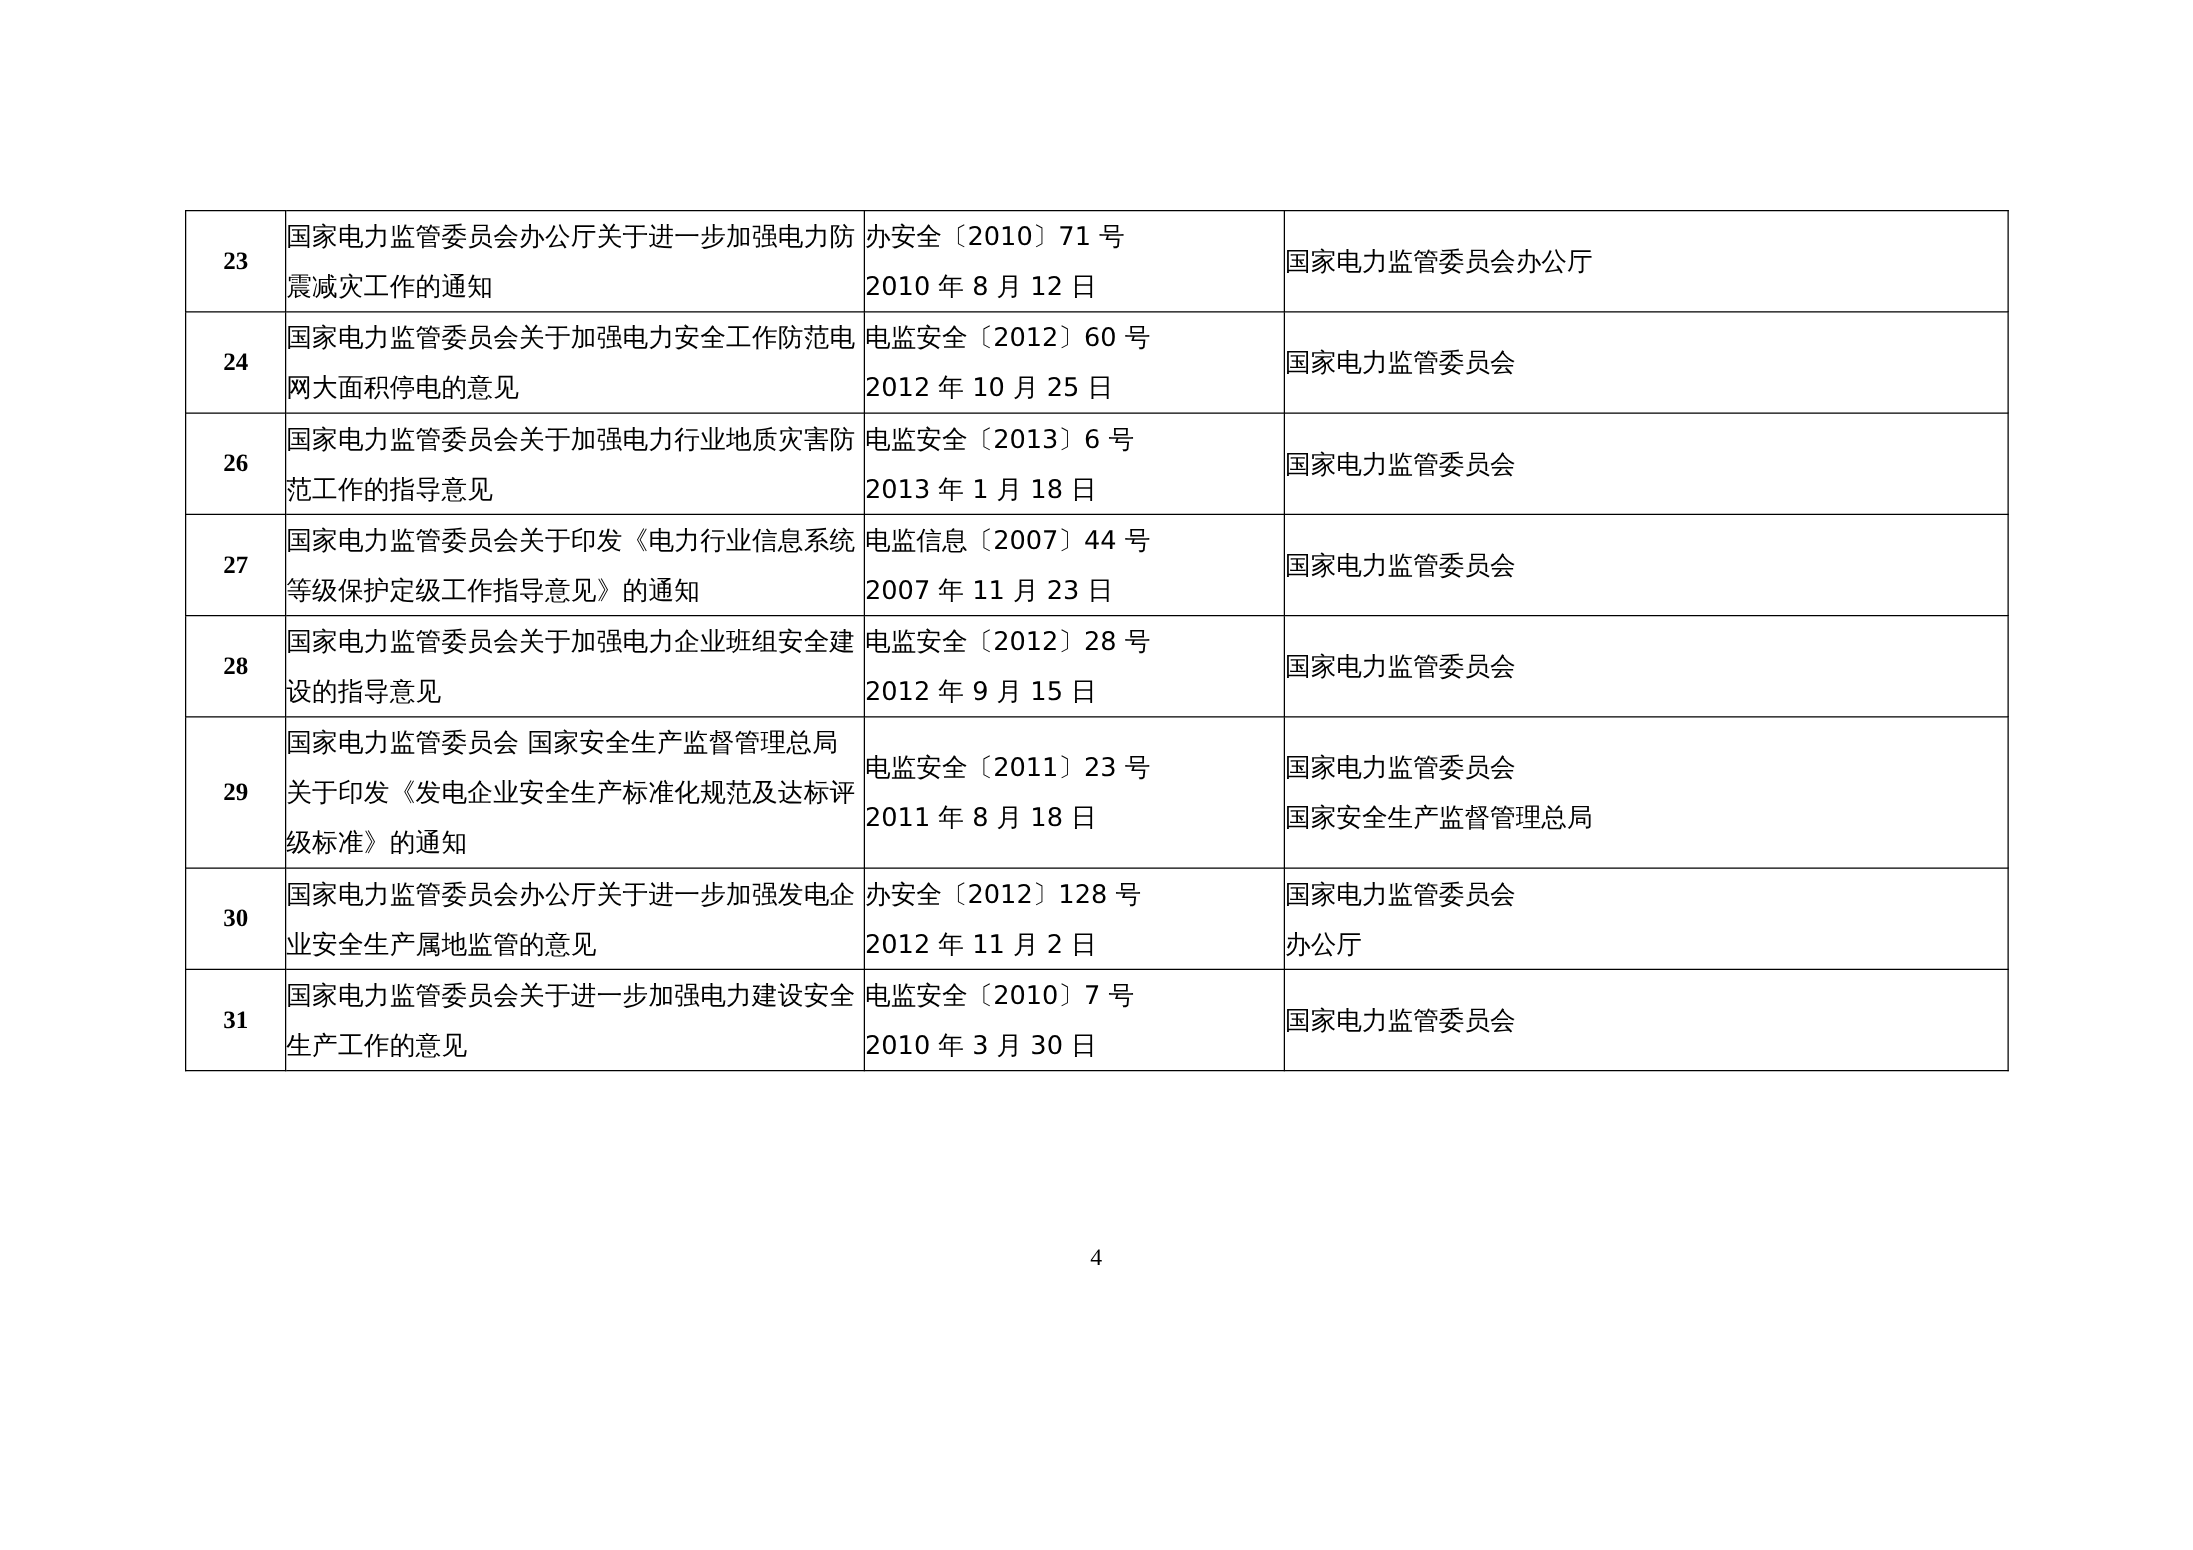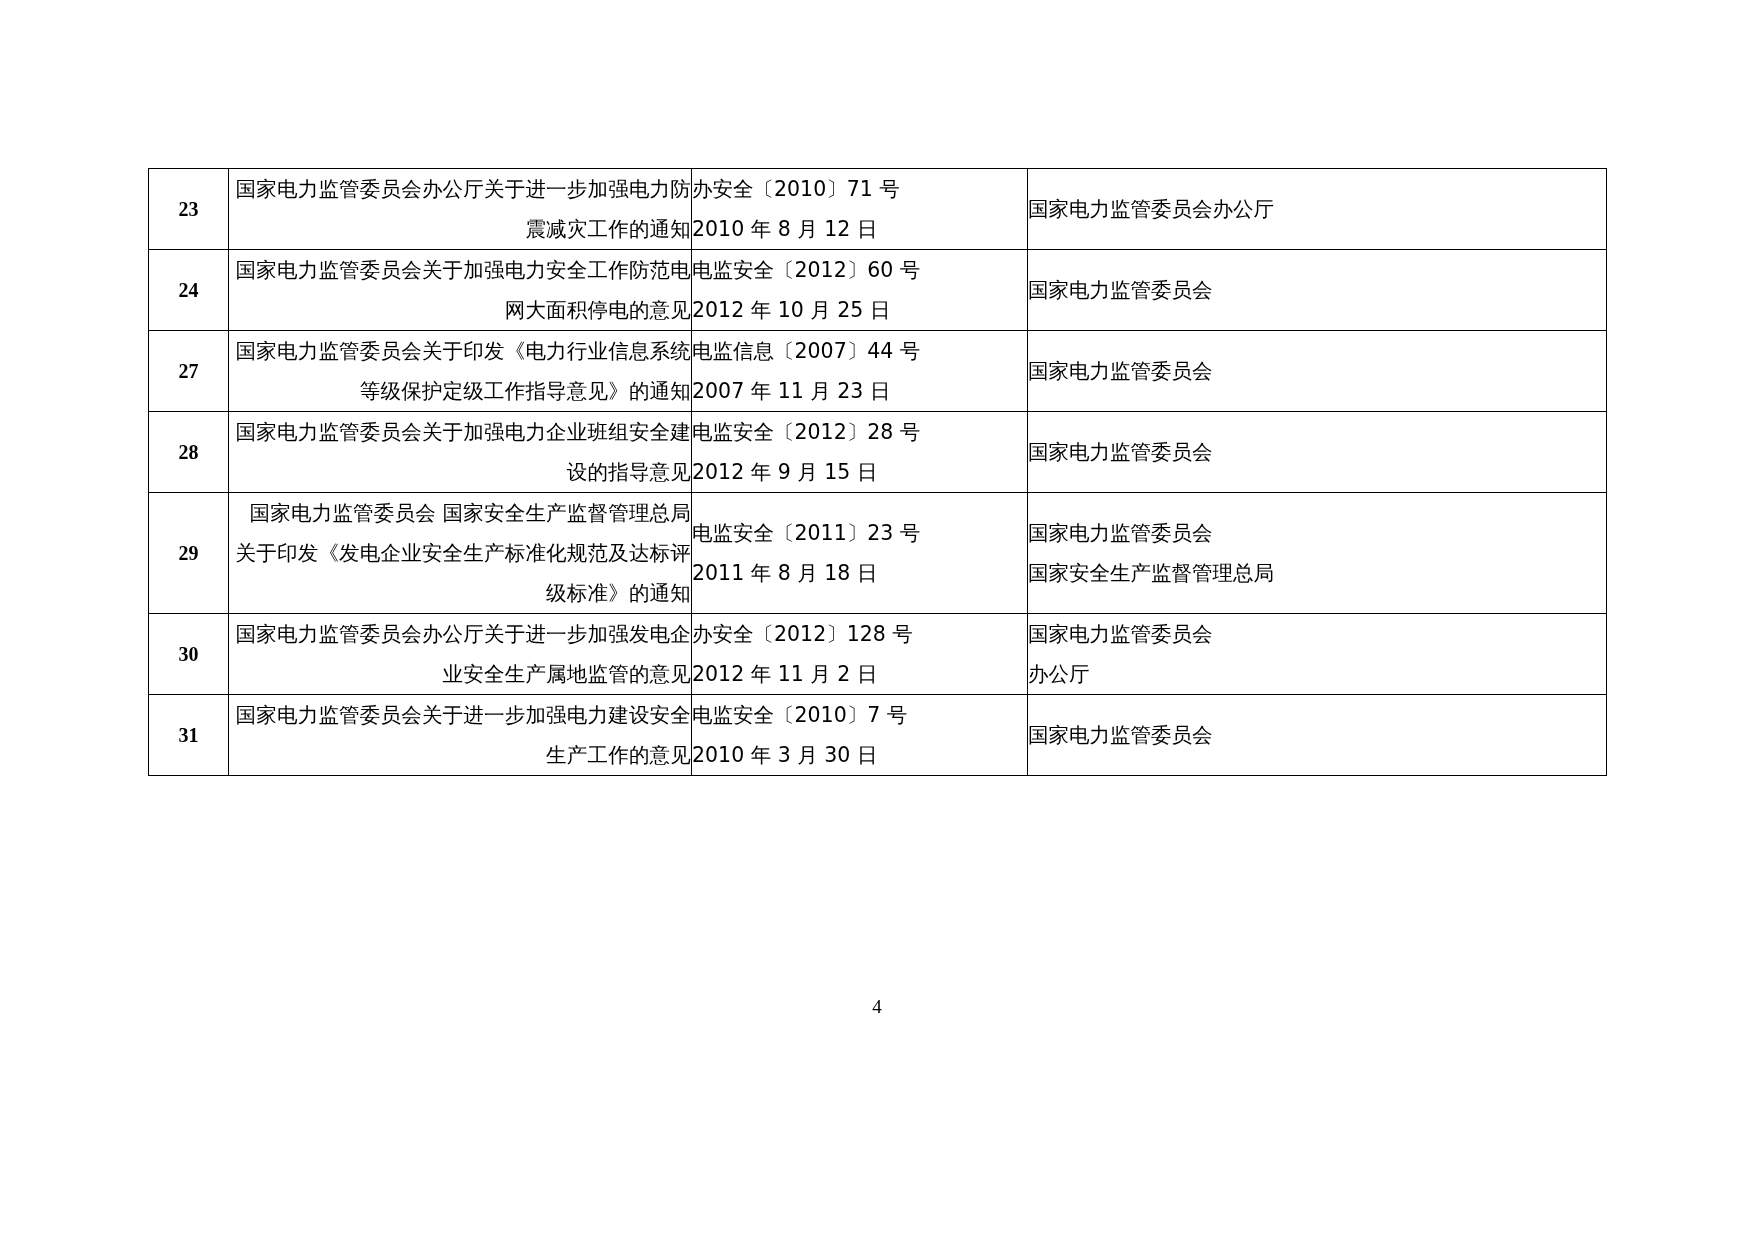--- a/index.html
+++ b/index.html
@@ -40,21 +40,21 @@
   .col-doc   { width: 336px; }
   .col-org   { width: 579px; }
 
   .cell-num {
     text-align: center;
     font-size: 20px;
     font-weight: bold;
     font-family: "Liberation Serif", "DejaVu Serif", serif;
   }
   .cell-title {
-    text-align: right;
+    text-align: left;
     font-size: 20.5px;
     line-height: 40px;
     padding: 14px 14px 14px 18px;
     font-family: "DejaVu Sans", "Liberation Sans", sans-serif;
     letter-spacing: 0.2px;
   }
   .cell-doc {
     text-align: left;
     font-size: 20.5px;
     line-height: 40px;
@@ -115,20 +115,34 @@
           </td>
           <td class="cell-doc">
             <span class="line">电监安全〔2012〕60 号</span>
             <span class="line">2012 年 10 月 25 日</span>
           </td>
           <td class="cell-org">
             <span class="line">国家电力监管委员会</span>
           </td>
         </tr>
         <tr>
+          <td class="cell-num">26</td>
+          <td class="cell-title">
+            <span class="line">国家电力监管委员会关于加强电力行业地质灾害防</span>
+            <span class="line">范工作的指导意见</span>
+          </td>
+          <td class="cell-doc">
+            <span class="line">电监安全〔2013〕6 号</span>
+            <span class="line">2013 年 1 月 18 日</span>
+          </td>
+          <td class="cell-org">
+            <span class="line">国家电力监管委员会</span>
+          </td>
+        </tr>
+        <tr>
           <td class="cell-num">27</td>
           <td class="cell-title">
             <span class="line">国家电力监管委员会关于印发《电力行业信息系统</span>
             <span class="line">等级保护定级工作指导意见》的通知</span>
           </td>
           <td class="cell-doc">
             <span class="line">电监信息〔2007〕44 号</span>
             <span class="line">2007 年 11 月 23 日</span>
           </td>
           <td class="cell-org">

